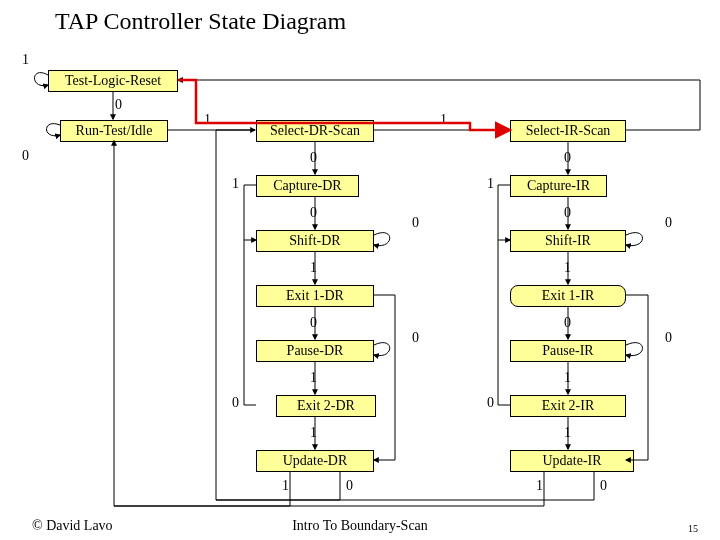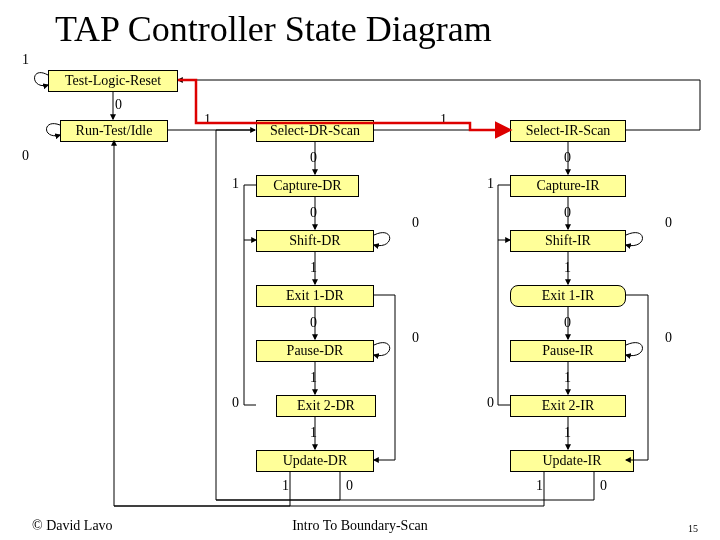--- a/index.html
+++ b/index.html
@@ -9,21 +9,21 @@
     height: 540px;
     font-family: "Times New Roman", serif;
     position: relative;
     background: #fff;
     overflow: hidden;
   }
   .title {
     position: absolute;
     top: 8px;
     left: 55px;
-    font-size: 36px;
+    font-size: 24px;
   }
   .state {
     position: absolute;
     border: 1px solid #000;
     background: #ffff99;
     text-align: center;
     font-size: 14px;
     padding: 2px 4px;
     white-space: nowrap;
   }
@@ -56,21 +56,21 @@
 </head>
 <body>
 
 <div class="title">TAP Controller State Diagram</div>
 
 <div class="state" style="left:48px; top:70px; width:130px;text-align:center;">Test-Logic-Reset</div>
 <div class="state" style="left:60px; top:120px; width:108px;">Run-Test/Idle</div>
 <div class="state" style="left:256px; top:120px; width:118px;">Select-DR-Scan</div>
 <div class="state" style="left:510px; top:120px; width:116px;">Select-IR-Scan</div>
 <div class="state" style="left:256px; top:175px; width:103px;">Capture-DR</div>
-<div class="state" style="left:510px; top:175px; width:116px;">Capture-IR</div>
+<div class="state" style="left:510px; top:175px; width:97px;">Capture-IR</div>
 <div class="state" style="left:256px; top:230px; width:118px;">Shift-DR</div>
 <div class="state" style="left:510px; top:230px; width:116px;">Shift-IR</div>
 <div class="state" style="left:256px; top:285px; width:118px;">Exit 1-DR</div>
 <div class="state" style="left:510px; top:285px; width:116px;border-radius:8px;">Exit 1-IR</div>
 <div class="state" style="left:256px; top:340px; width:118px;">Pause-DR</div>
 <div class="state" style="left:510px; top:340px; width:116px;">Pause-IR</div>
 <div class="state" style="left:256px; top:395px; width:100px;margin-left:20px;">Exit 2-DR</div>
 <div class="state" style="left:510px; top:395px; width:116px;">Exit 2-IR</div>
 <div class="state" style="left:256px; top:450px; width:118px;">Update-DR</div>
 <div class="state" style="left:510px; top:450px; width:124px;">Update-IR</div>

